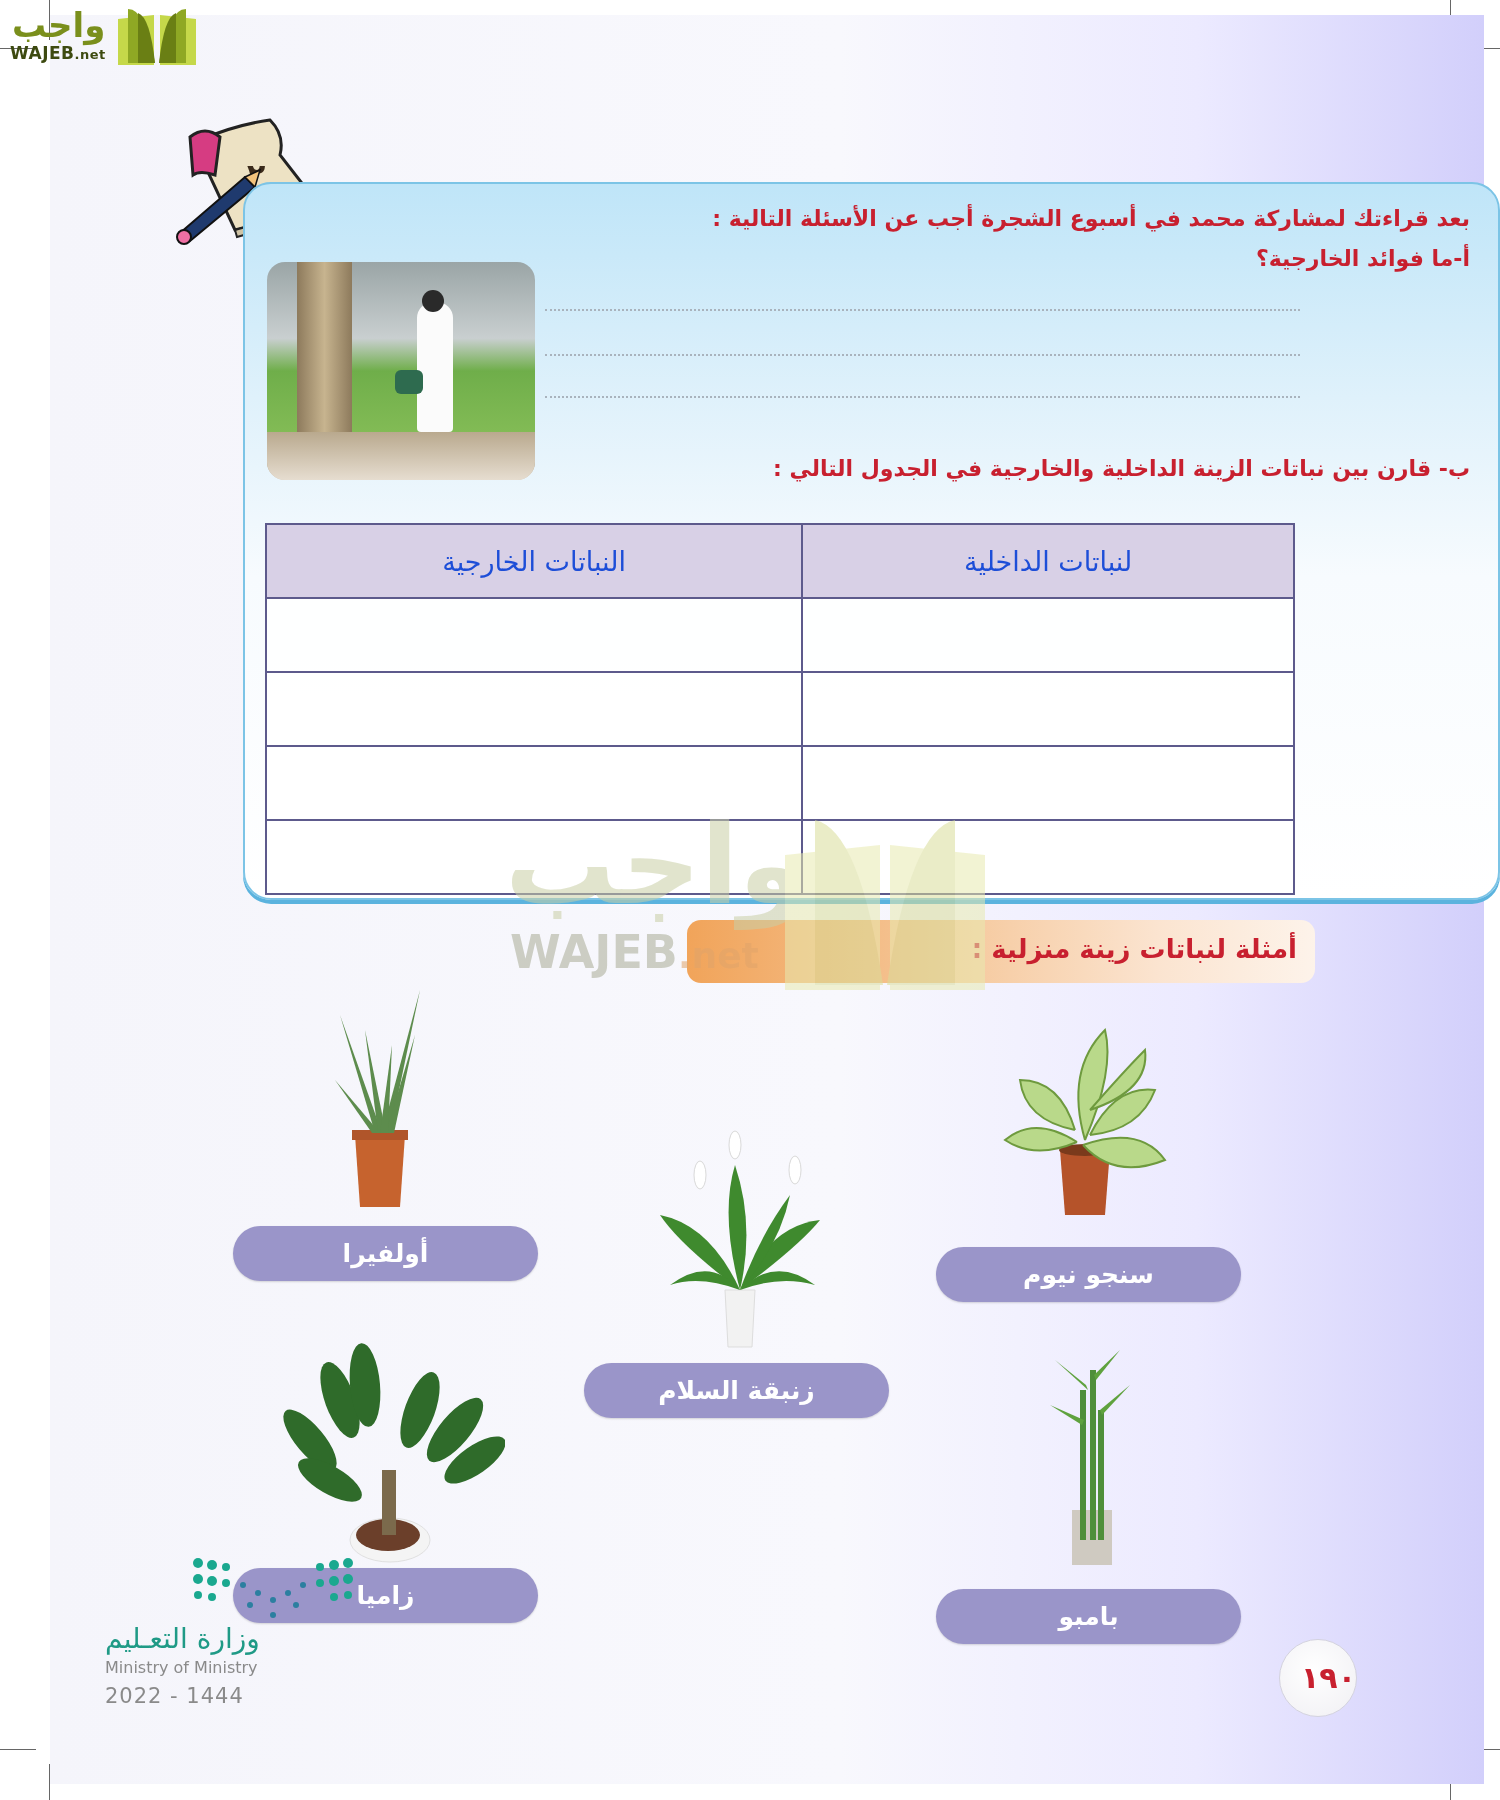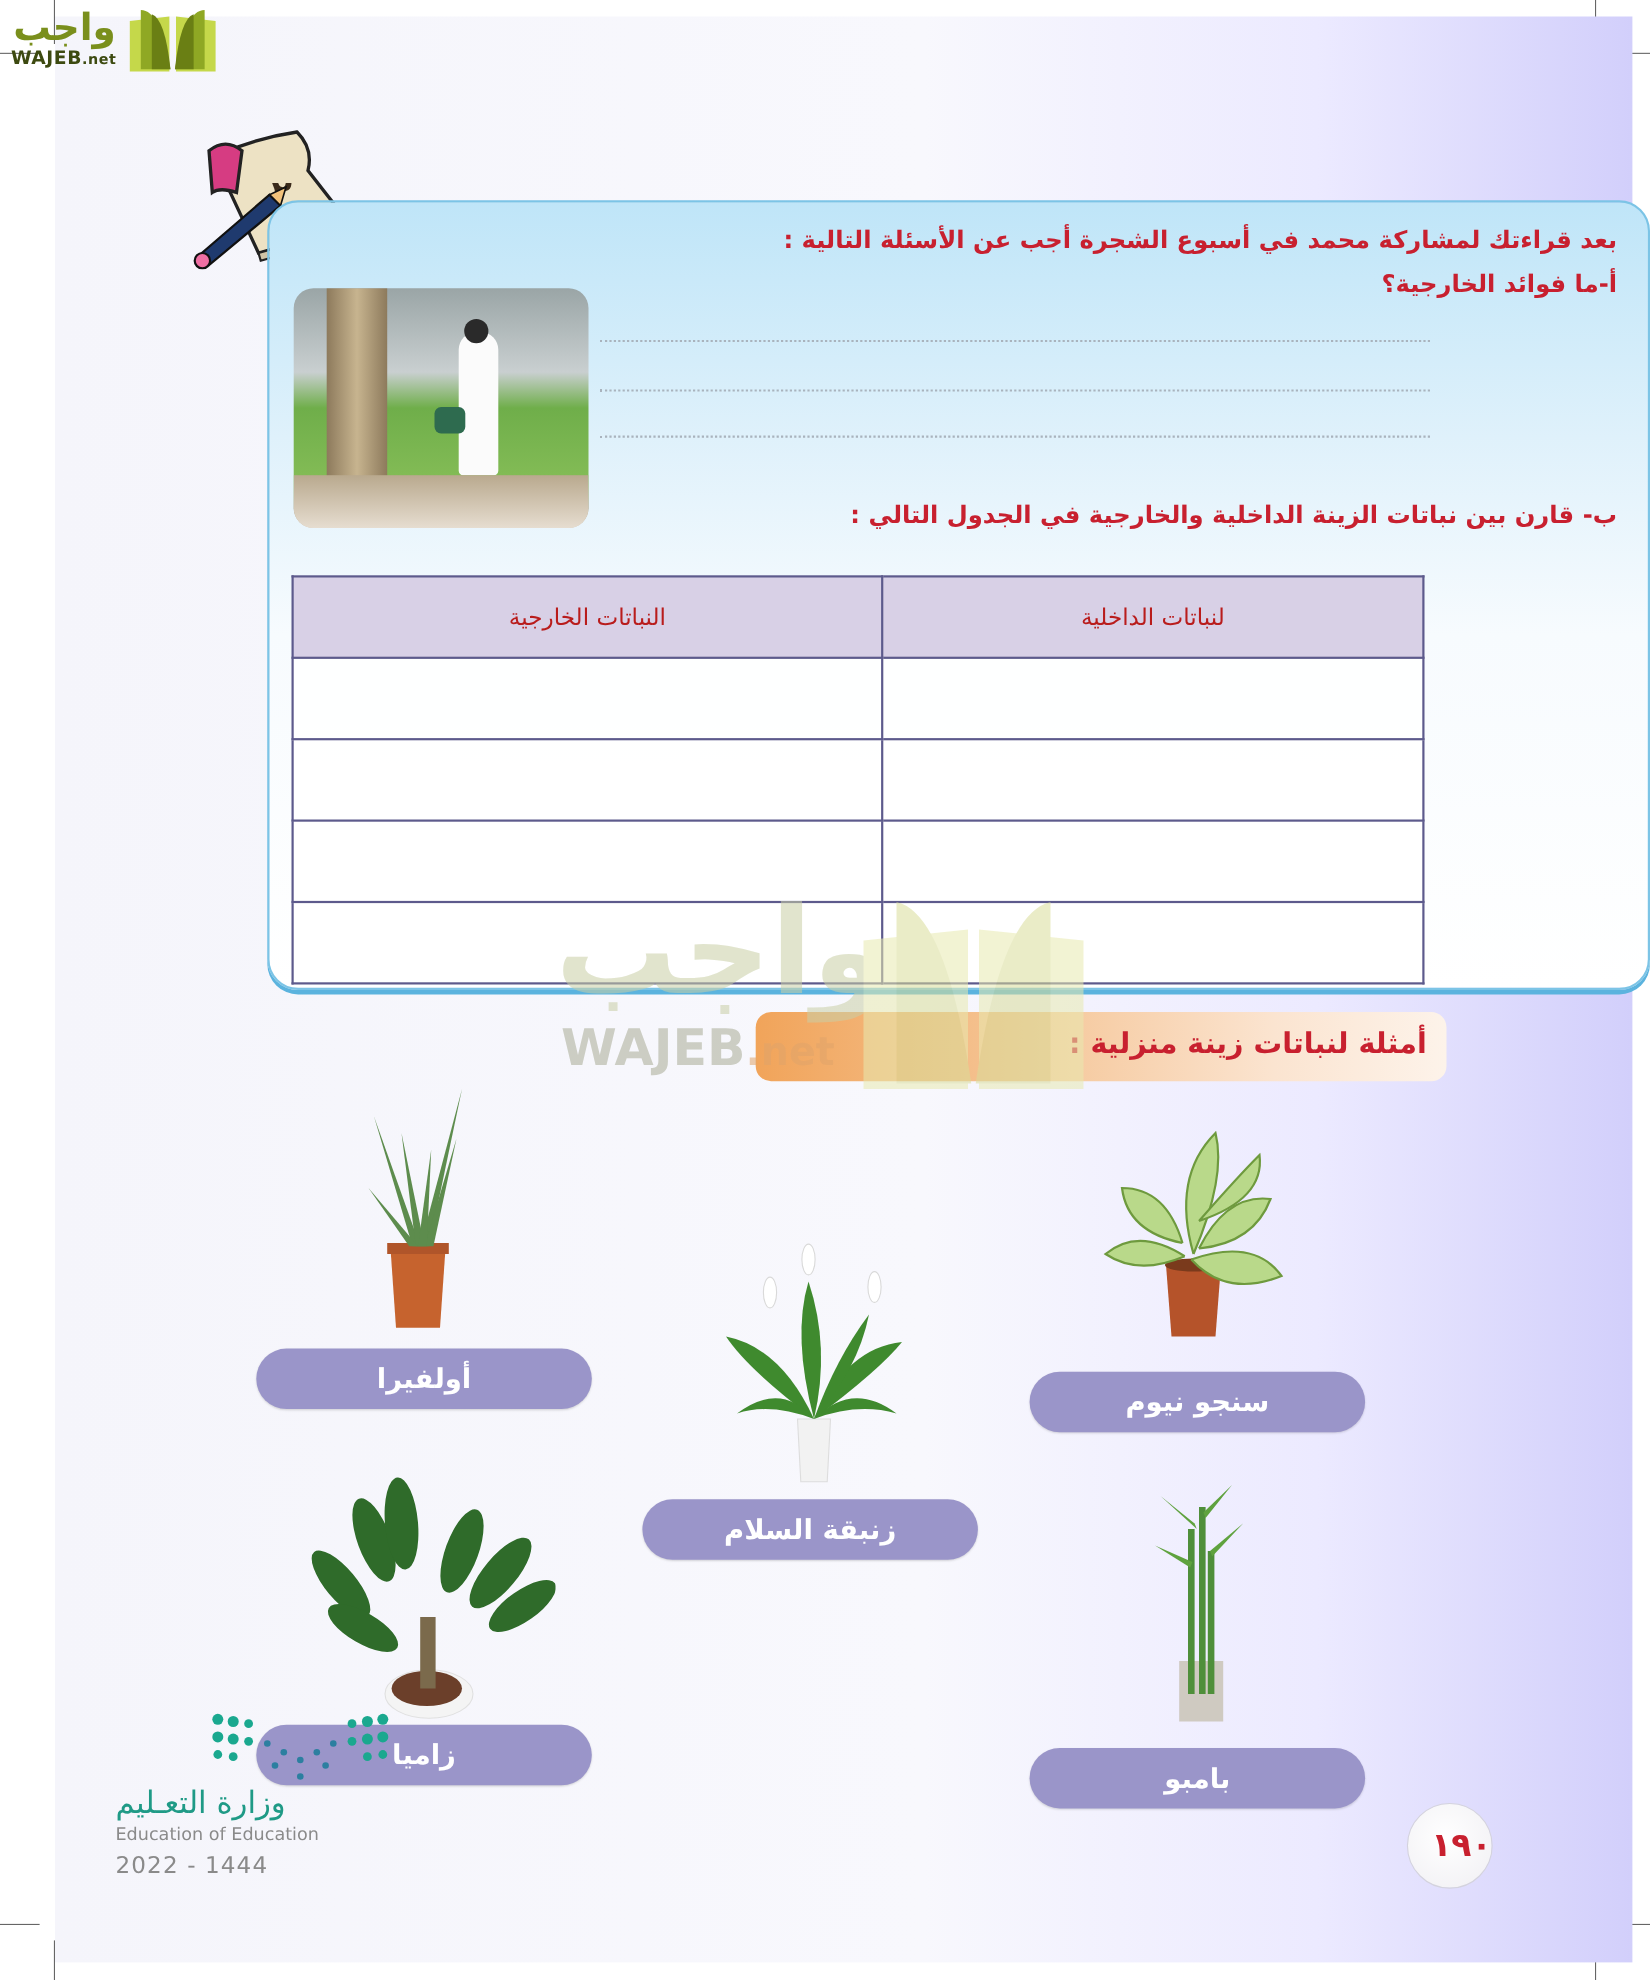--- a/index.html
+++ b/index.html
@@ -20,21 +20,21 @@
     background:linear-gradient(180deg,#bfe5f8 0%,#dff1fb 30%,#f7fbfe 55%,#ffffff 100%);
     border:2px solid #7cc4e6;box-shadow:0 4px 0 #5bb3de;box-sizing:border-box;}
   .q-title{position:absolute;right:28px;top:22px;font-size:22px;font-weight:bold;color:#c8202f;direction:rtl;white-space:nowrap;}
   .q-a{position:absolute;right:28px;top:62px;font-size:22px;font-weight:bold;color:#c8202f;direction:rtl;white-space:nowrap;}
   .dotline{position:absolute;left:300px;width:755px;border-top:2px dotted #a9b3bd;}
   .photo{position:absolute;left:22px;top:78px;width:268px;height:218px;border-radius:18px;overflow:hidden;
     background:linear-gradient(180deg,#9aa5a6 0%,#c9cfd0 35%,#6fae4a 50%,#82bb55 78%,#a69677 92%,#d9cfc0 100%);}
   .q-b{position:absolute;right:28px;top:272px;font-size:22px;font-weight:bold;color:#c8202f;direction:rtl;white-space:nowrap;}
   table.cmp{position:absolute;left:20px;top:339px;width:1030px;border-collapse:collapse;}
   table.cmp td, table.cmp th{border:2px solid #5d5a8c;}
-  table.cmp th{height:70px;background:#d8d0e6;font-weight:normal;font-size:21px;color:#b91c1c;direction:rtl;}
+  table.cmp th{height:70px;background:#d8d0e6;font-weight:normal;font-size:27px;color:#1d4ed8;direction:rtl;}
   table.cmp td{height:70px;background:rgba(255,255,255,0.85);}
   
   .wm{position:absolute;left:505px;top:815px;width:500px;height:175px;opacity:0.55;pointer-events:none;}
   .wm-ar{position:absolute;left:0;top:-10px;font-size:110px;font-weight:bold;color:#c9cfa6;direction:rtl;line-height:120px;}
   .wm-en{position:absolute;left:5px;top:110px;font-size:46px;font-weight:bold;color:#a9ac96;}
   .wm-en span{color:#e0a46a;font-size:36px;}
   
   .ex-bar{position:absolute;left:687px;top:920px;width:628px;height:63px;border-radius:14px 14px 14px 14px;
     background:linear-gradient(90deg,#f1a45a 0%,#f5c698 40%,#fbe4d0 75%,#fdf3ea 100%);}
   .ex-title{position:absolute;right:18px;top:14px;font-size:26px;font-weight:bold;color:#c8202f;direction:rtl;white-space:nowrap;}
@@ -249,16 +249,16 @@
       <circle cx="70" cy="38" r="3"></circle>
       <circle cx="85" cy="45" r="3"></circle>
     <circle cx="100" cy="38" r="3"></circle>
       <circle cx="115" cy="30" r="3"></circle>
       <circle cx="85" cy="60" r="3"></circle>
     <circle cx="62" cy="50" r="3"></circle>
       <circle cx="108" cy="50" r="3"></circle>
   </g>
 </svg>
 <div class="moe-ar">وزارة التعـليم</div>
-<div class="moe-en">Education of Education</div>
+<div class="moe-en">Ministry of Ministry</div>
 <div class="moe-yr">2022 - 1444</div>
 
 <div class="pgnum">١٩٠</div>
 
 </body></html>

